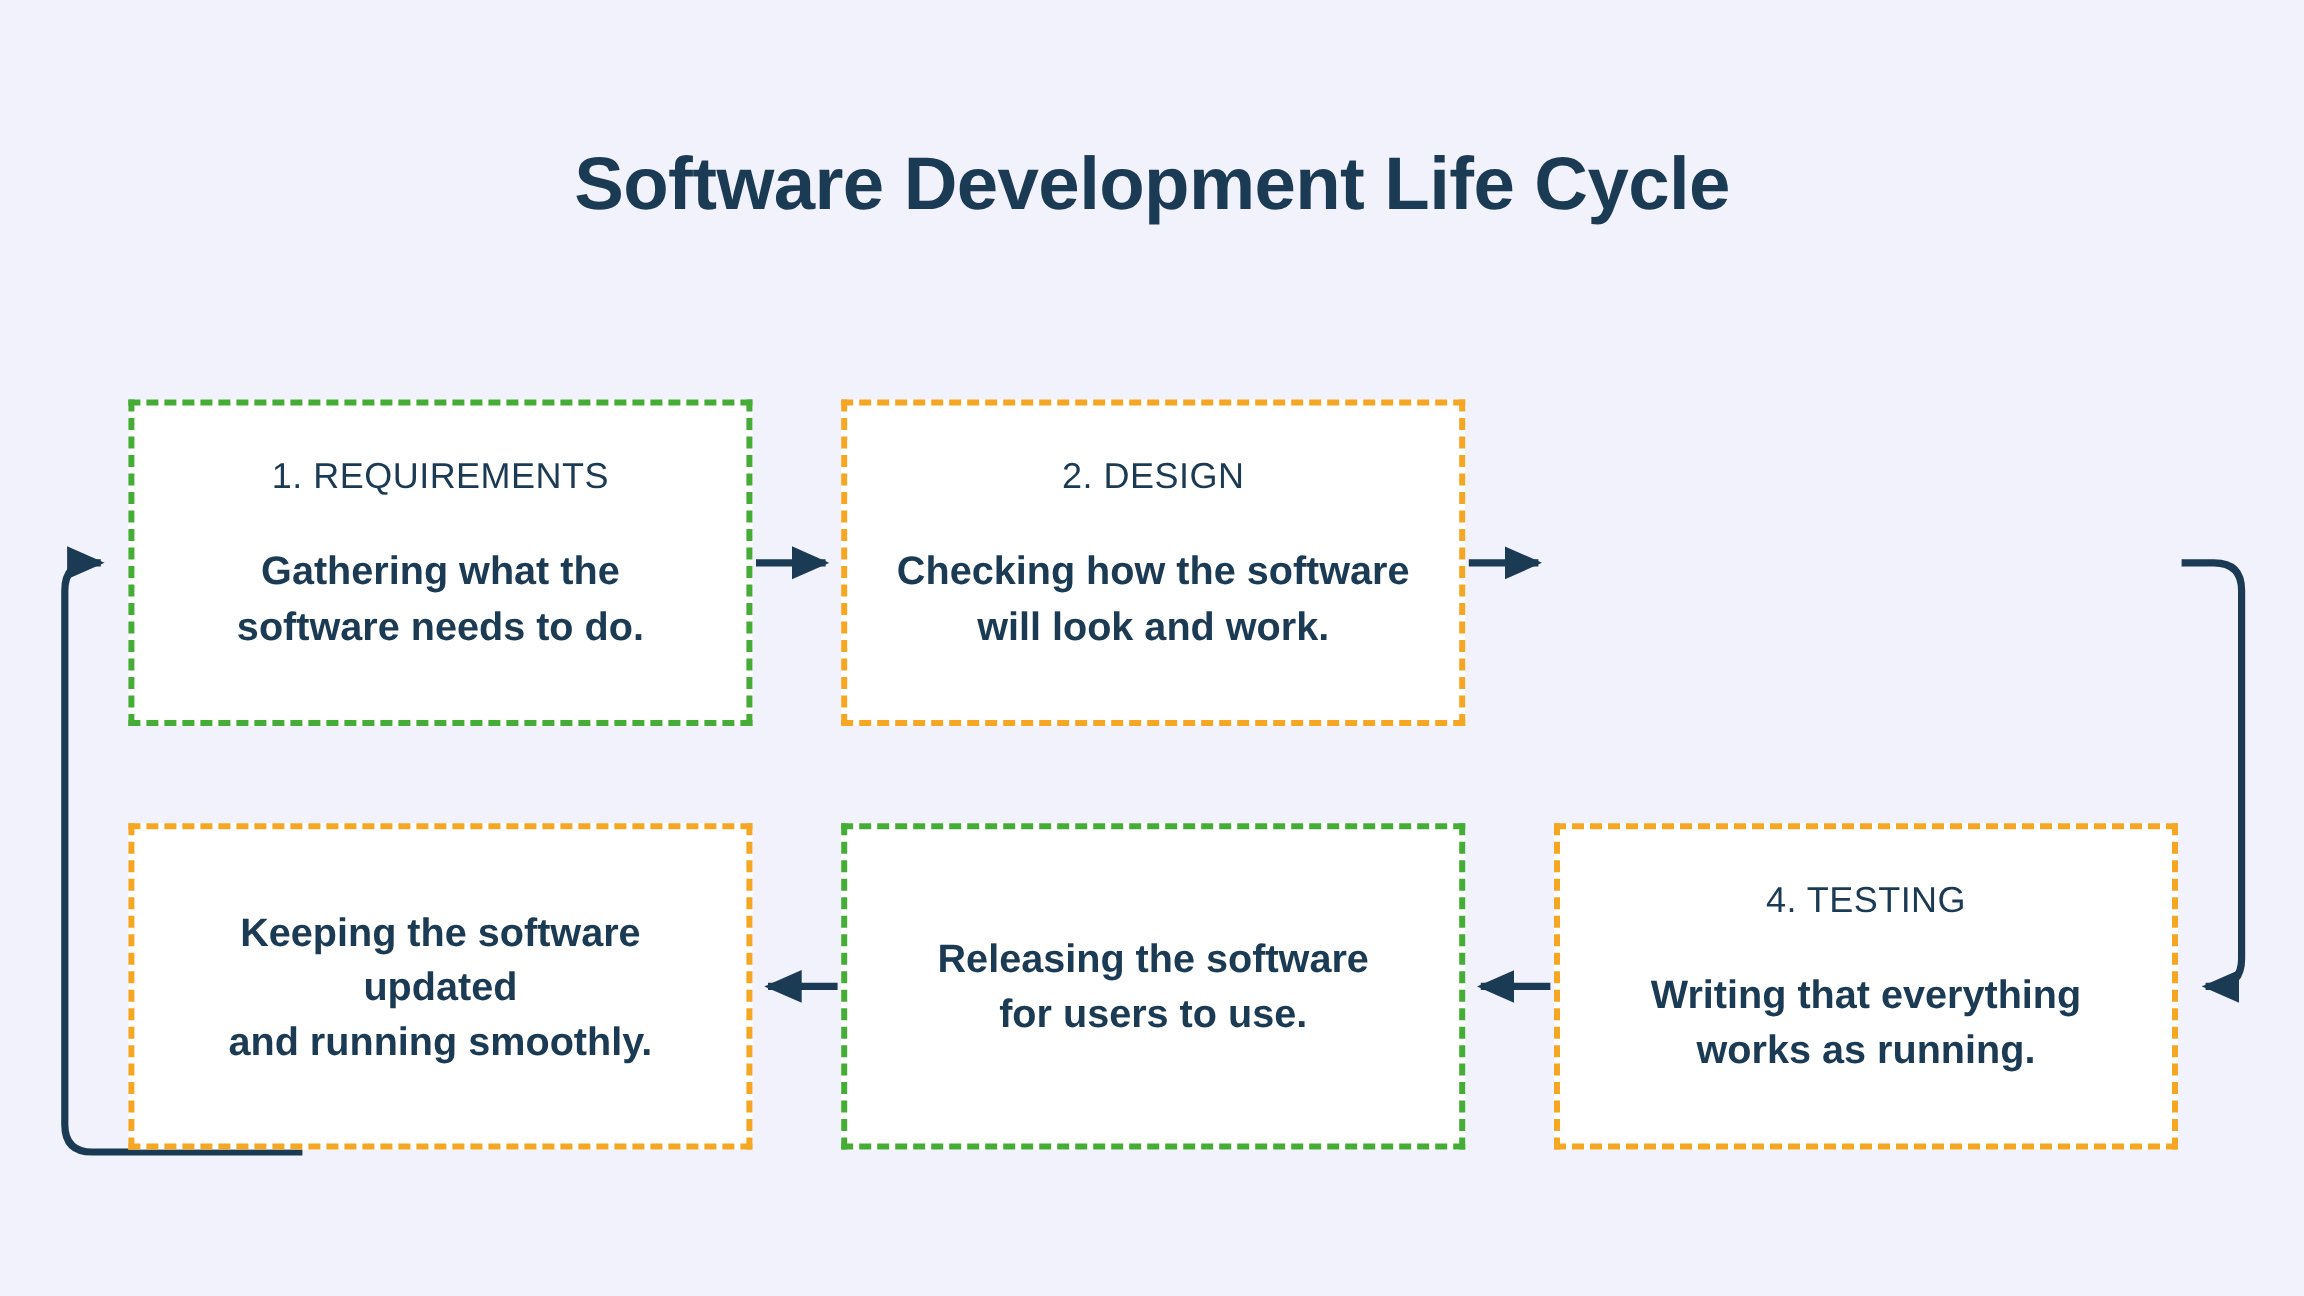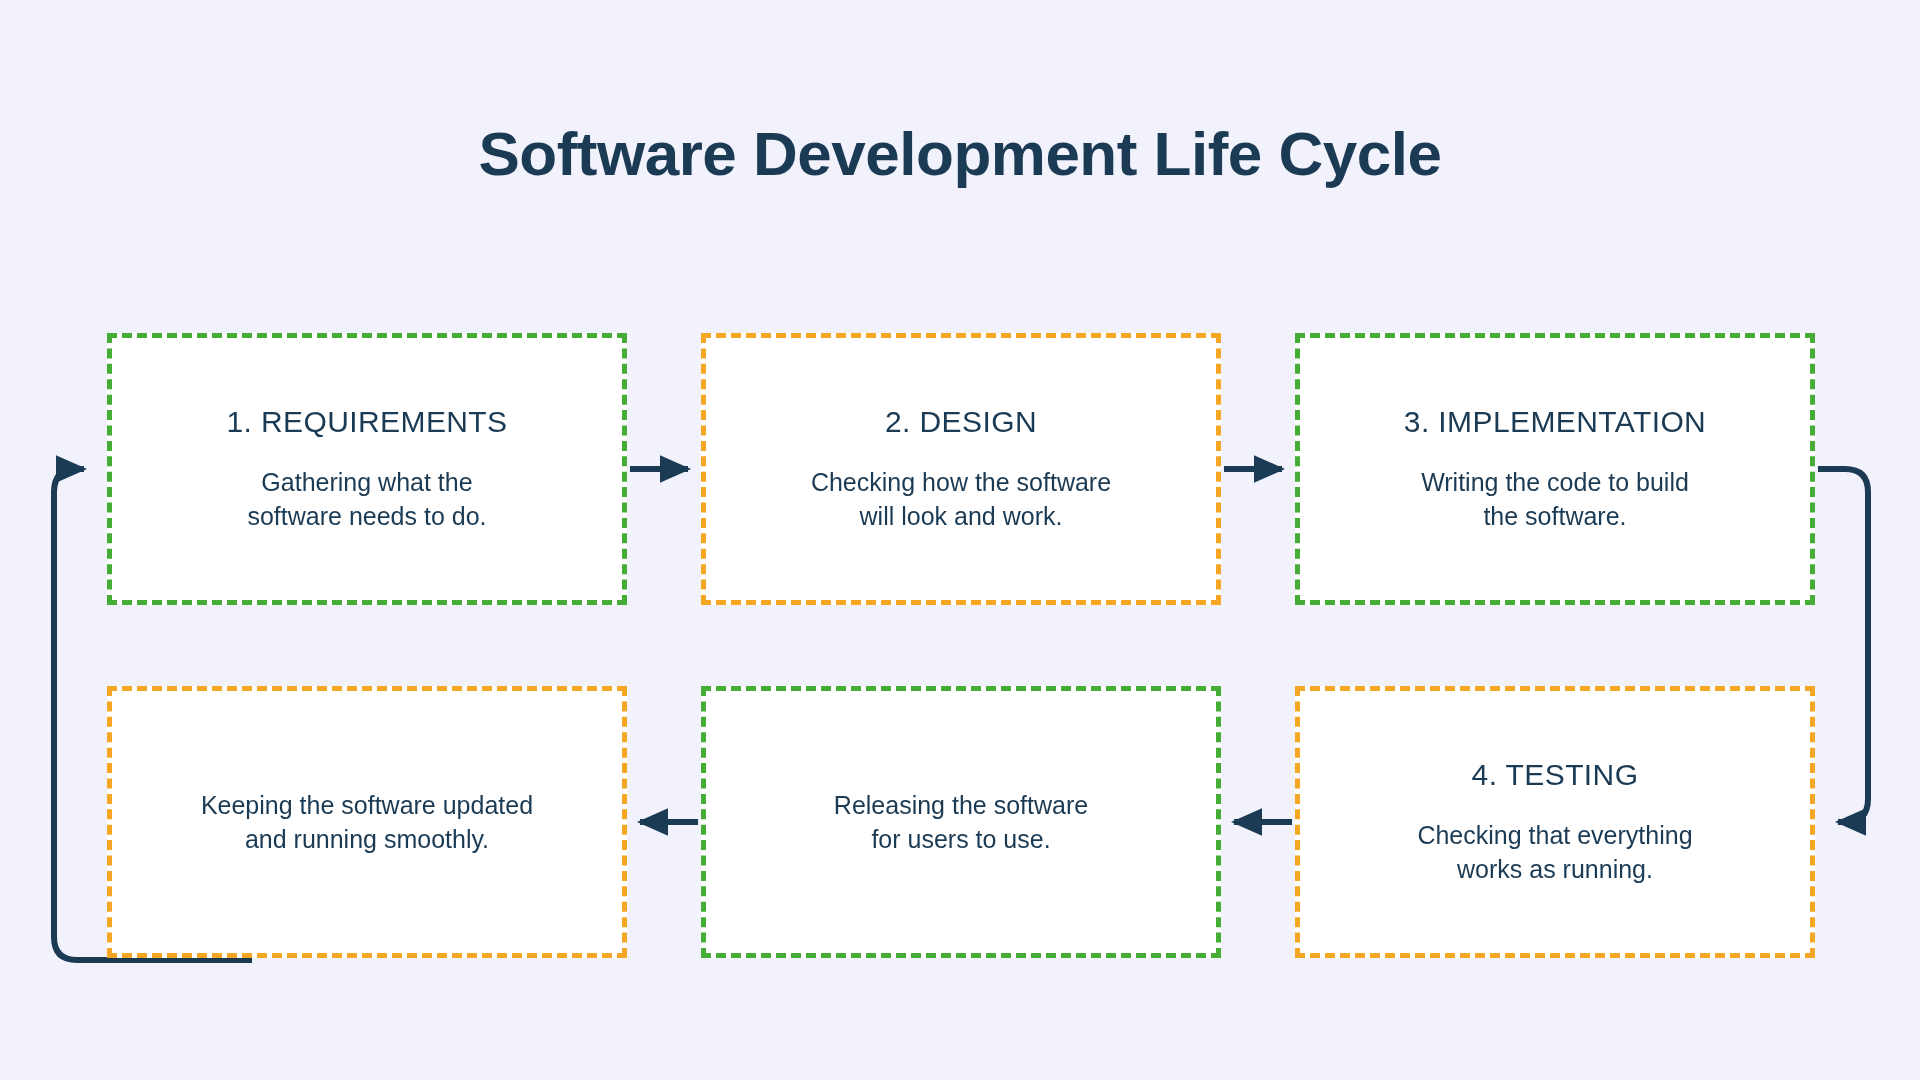--- a/index.html
+++ b/index.html
@@ -55,26 +55,26 @@
   .stage-title {
     font-size: 30px;
     font-weight: normal;
     color: #1b3a54;
     letter-spacing: 0.4px;
     text-align: center;
     margin: 0 0 26px 0;
     white-space: nowrap;
   }
   .stage-desc {
-    font-size: 25px;
-    font-weight: normal;
+    font-size: 33px;
+    font-weight: bold;
     color: #1b3a54;
     text-align: center;
     line-height: 1.38;
-    margin: 0;
+    margin: 12px;
     max-width: 100%;
   }
 
   
   .col-1 { left: 107px;  width: 520px; }
   .col-2 { left: 701px;  width: 520px; }
   .col-3 { left: 1295px; width: 520px; }
   .row-1 { top: 333px; height: 272px; }
   .row-2 { top: 686px; height: 272px; }
 
@@ -136,43 +136,36 @@
   </div>
 
   <div class="stage-box orange col-2 row-1">
     <div class="stage-title">2. DESIGN</div>
     <div class="stage-desc">
       <span>Checking how the software</span><br>
       <span>will look and work.</span>
     </div>
   </div>
 
-  <div class="stage-box green col-3 row-1">
-    <div class="stage-title">3. IMPLEMENTATION</div>
-    <div class="stage-desc">
-      <span>Writing the code to build</span><br>
-      <span>the software.</span>
-    </div>
-  </div>
 
   <div class="stage-box orange col-1 row-2">
     <div class="stage-desc">
       <span>Keeping the software updated</span><br>
       <span>and running smoothly.</span>
     </div>
   </div>
 
   <div class="stage-box green col-2 row-2">
     <div class="stage-desc">
       <span>Releasing the software</span><br>
       <span>for users to use.</span>
     </div>
   </div>
 
   <div class="stage-box orange col-3 row-2">
     <div class="stage-title">4. TESTING</div>
     <div class="stage-desc">
-      <span>Checking that everything</span><br>
+      <span>Writing that everything</span><br>
       <span>works as running.</span>
     </div>
   </div>
 
 </div>
 
 </body></html>

